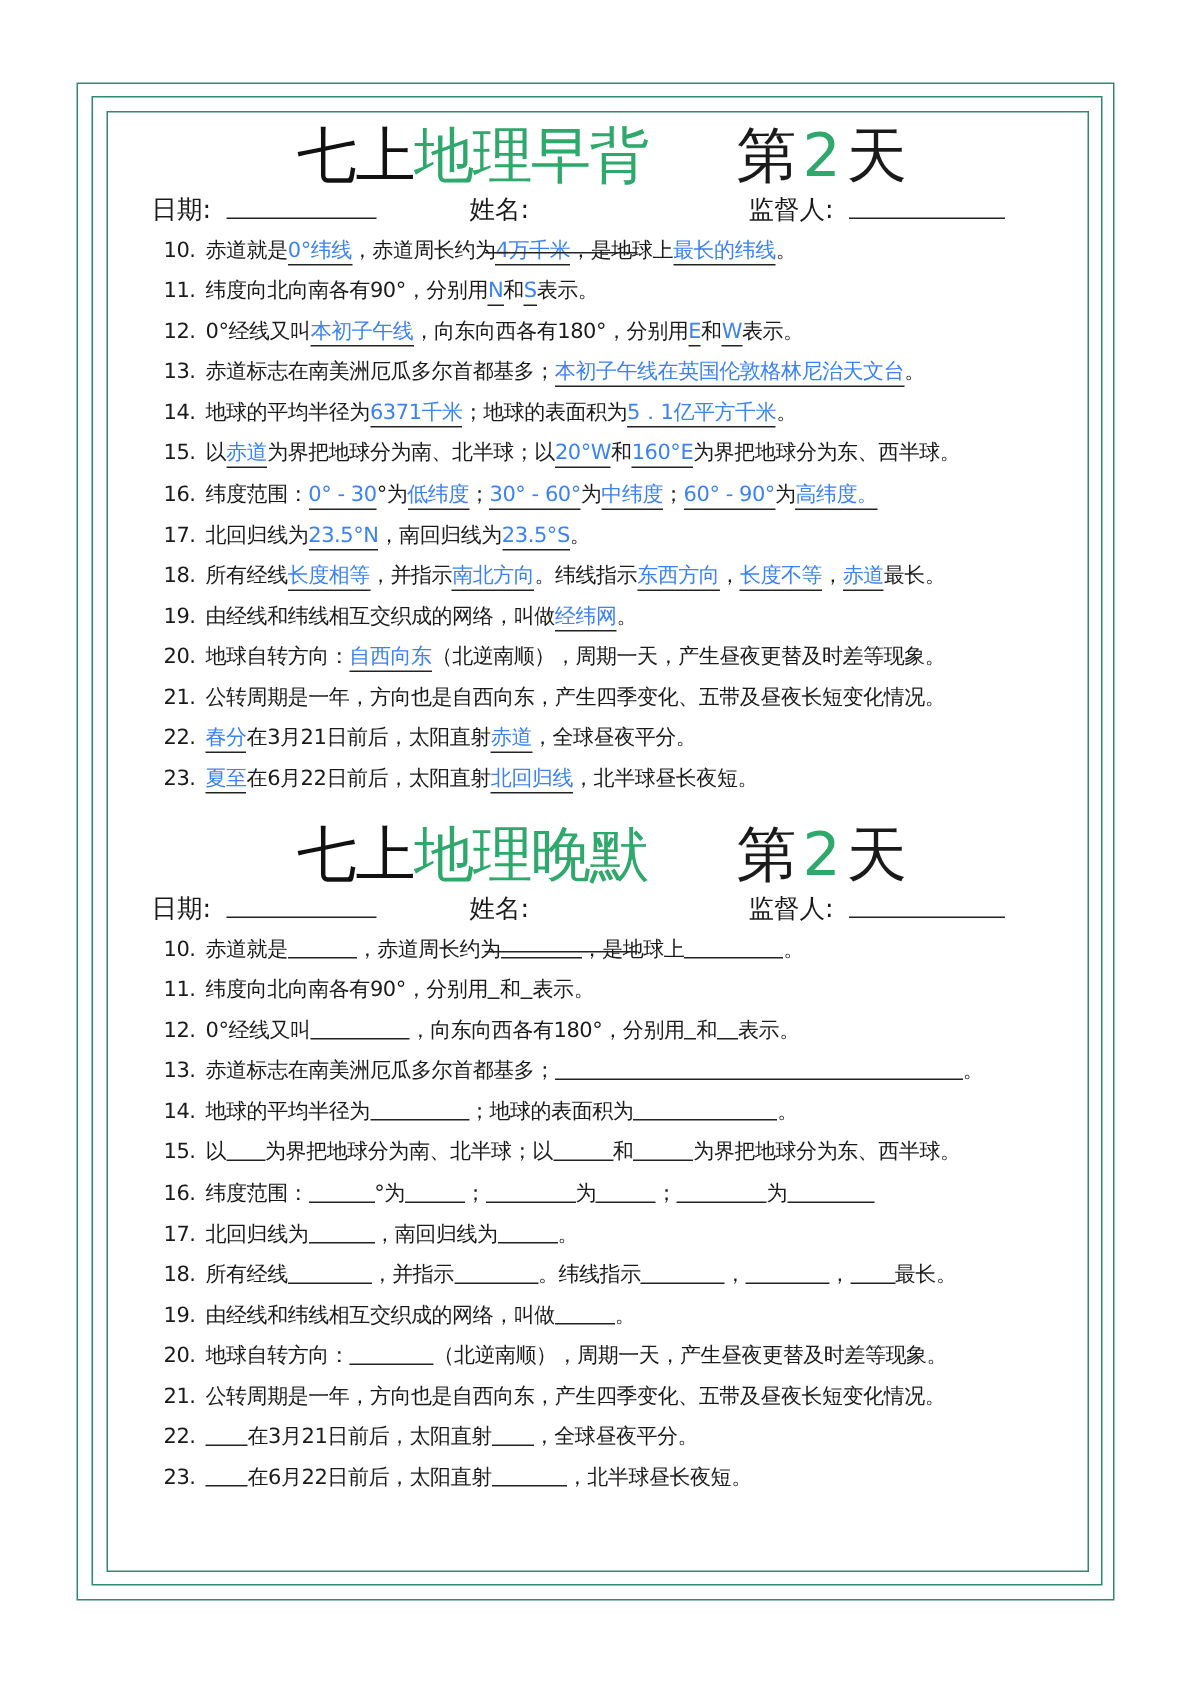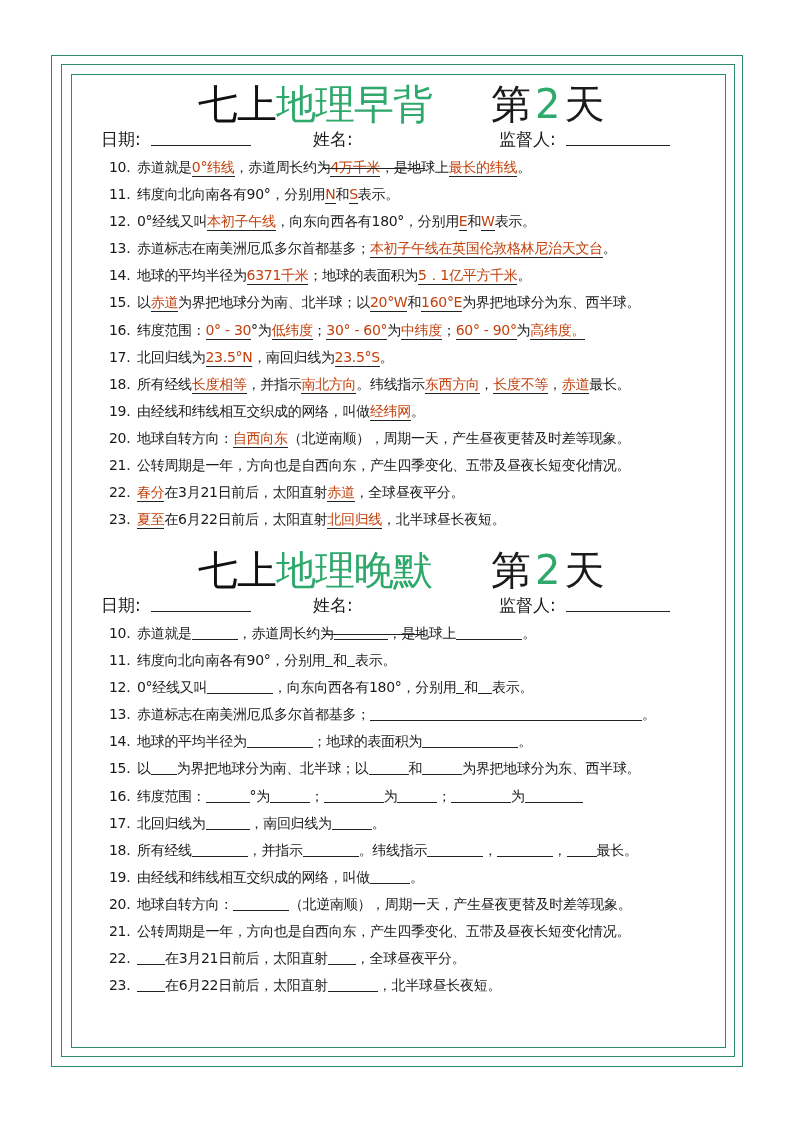--- a/index.html
+++ b/index.html
@@ -28,21 +28,21 @@
   .meta-date { left: 30px; }
   .meta-date .line { width: 100px; }
   .meta-name { left: 242px; flex-direction: column; }
   .meta-name .line { width: 102px; }
   .meta-supervisor { left: 428px; }
   .meta-supervisor .line { width: 104px; }
 
   .items { list-style: none; font-size: 14px; }
   .items li { height: 27.1px; line-height: 27px; padding-left: 38px; white-space: nowrap; letter-spacing: -0.3px; }
   .items .num { display: inline-block; min-width: 28px; }
-  .ans { color: #c2410c; border-bottom: 1.2px solid #222; padding-bottom: 1px; }
+  .ans { color: #3b82f6; border-bottom: 1.2px solid #222; padding-bottom: 1px; }
   .blank { display: inline-block; border-bottom: 1.2px solid #222; height: 16px; vertical-align: -2px; }
 </style>
 </head>
 <body>
 
 <div class="frame outer"></div>
 <div class="frame middle"></div>
 <div class="frame inner"></div>
 
 <section class="section morning">

